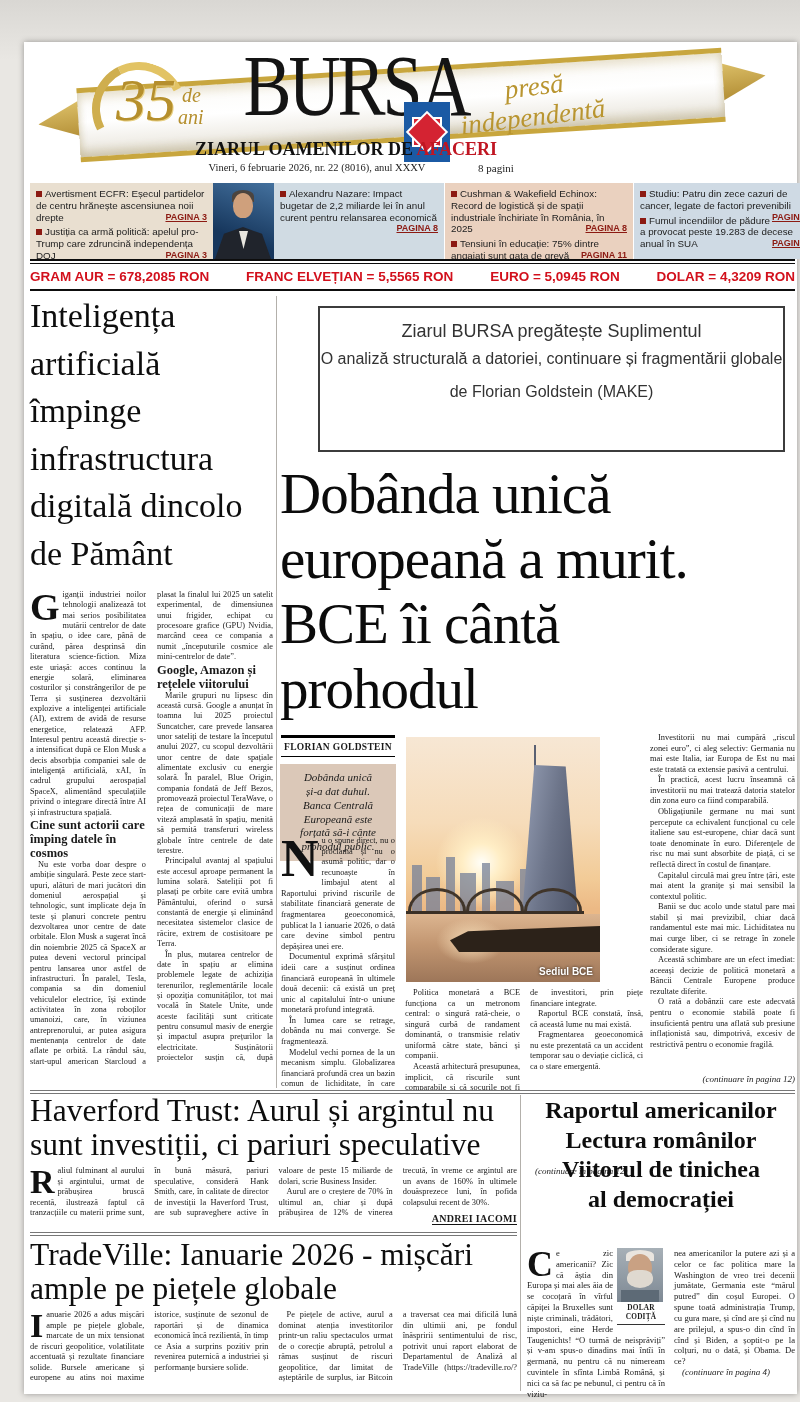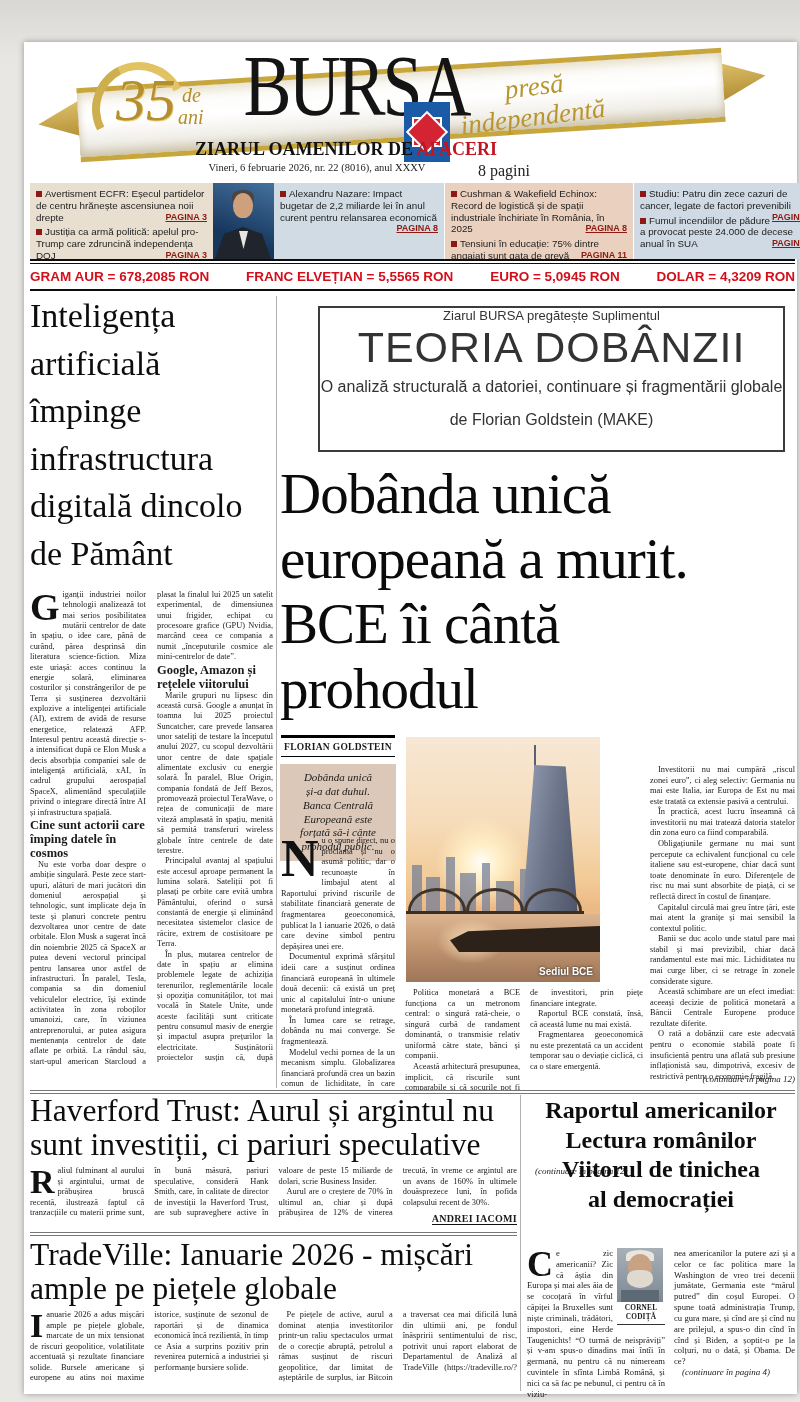--- a/index.html
+++ b/index.html
@@ -18,21 +18,21 @@
   .annivani{left:178px;top:106px;font-style:italic;font-size:20px;color:#b58f2d;}
   .bursa{left:206px;top:44px;width:300px;text-align:center;font-size:72px;line-height:70px;letter-spacing:-3px;color:#141414;transform:scaleY(1.2);transform-origin:top center;}
   .subtitle{left:190px;top:139px;width:312px;text-align:center;font-weight:bold;font-size:18px;z-index:3;color:#111;}
   .subtitle .red{color:#c01622;}
   .logo{left:404px;top:102px;width:46px;height:60px;background:#1b5aa4;z-index:2;}
   .star{position:absolute;left:10px;top:17px;width:26px;height:26px;background:#d42332;box-shadow:0 0 0 2px #fff;}
   .star.s2{transform:rotate(45deg);}
   .presa{left:458px;top:66px;width:240px;transform:rotate(-7deg);font-style:italic;font-size:27px;line-height:30px;color:#b99530;z-index:3;}
   .presa .l1{padding-left:48px;display:block;}
   .dateline{left:117px;top:162px;width:400px;text-align:center;font-size:10.5px;color:#222;}
-  .pagini{left:478px;top:162px;width:80px;font-size:16px;color:#222;}
+  .pagini{left:478px;top:162px;width:80px;font-size:11px;color:#222;}
   
   .tbox{top:183px;height:76px;padding:5px 6px;box-sizing:border-box;font-family:"Liberation Sans",sans-serif;font-size:9.8px;line-height:1.2;color:#222;}
   .t1{left:30px;width:183px;background:#e9dfd0;}
   .t2{left:274px;width:170px;background:#d0dbe3;}
   .t3{left:445px;width:188px;background:#ead1bf;}
   .t4{left:634px;width:190px;background:#cfdae4;}
   .titem{margin-bottom:3px;}
   .sq{display:inline-block;width:6px;height:6px;background:#8c1a12;margin-right:3px;}
   .pg{float:right;font-weight:bold;font-size:9px;color:#8c1a12;text-decoration:underline;}
   .tphoto{left:213px;top:183px;width:61px;height:76px;overflow:hidden;background:linear-gradient(200deg,#44719e,#16365c 70%);}
@@ -50,33 +50,33 @@
   .sub{font-weight:bold;font-size:12.5px;line-height:1.12;margin:9px 0 5px;text-indent:0 !important;text-align:left !important;}
   .dropcap{float:left;font-weight:bold;line-height:.82;padding:2px 3px 0 0;color:#111;}
   .endline{text-align:right !important;text-indent:0 !important;margin-top:5px !important;}
   .endline b{border-bottom:1.5px solid #111;font-size:10px;letter-spacing:.3px;}
   .cont{font-style:italic;text-align:right;font-size:9px;}
   
   .ai-head{left:30px;top:292px;width:250px;font-size:34px;line-height:1.4;color:#0d0d0d;}
   .ai-body{left:30px;top:590px;width:243px;height:480px;column-count:2;column-gap:11px;font-size:8.3px;line-height:1.25;overflow:hidden;}
   
   .supp{left:318px;top:306px;width:467px;height:146px;border:2px solid #3c3c3c;box-sizing:border-box;text-align:center;font-family:"Liberation Sans",sans-serif;color:#333;}
-  .supp .k{font-size:13px;}
+  .supp .k{font-size:18px;margin-top:13px;}
   .supp .t{font-size:43px;letter-spacing:1px;margin-top:2px;line-height:1.05;}
   .supp .s{font-size:16px;margin-top:8px;}
   .supp .a{font-size:16px;margin-top:15px;}
   
   .bce-head{left:280px;top:462px;width:485px;font-size:57px;line-height:1.14;letter-spacing:-1px;color:#0b0b0b;}
   .bce-by{left:281px;top:735px;width:114px;border-top:3px solid #000;border-bottom:1.5px solid #000;padding:4px 0;text-align:center;font-weight:bold;font-size:9.5px;letter-spacing:.3px;}
   .lead{left:280px;top:764px;width:116px;box-sizing:border-box;background:#dbc8b8;padding:7px 20px;text-align:center;font-style:italic;font-size:11px;line-height:1.26;}
   .bcecol{font-size:8.4px;line-height:1.26;overflow:hidden;}
   .c1{left:281px;top:836px;width:114px;height:252px;}
   .c2{left:405px;top:988px;width:115px;height:102px;}
   .c3{left:530px;top:988px;width:113px;height:102px;}
-  .c4{left:650px;top:765px;width:145px;height:338px;}
+  .c4{left:650px;top:733px;width:145px;height:338px;}
   .bce-cont{left:650px;top:1074px;width:145px;}
   
   .photo{left:406px;top:737px;width:194px;height:245px;overflow:hidden;background:linear-gradient(180deg,#f7e7d4 0%,#f6dcba 35%,#f2cb97 58%,#ecb985 70%);}
   .ph-sun{position:absolute;left:28px;top:78px;width:95px;height:95px;border-radius:50%;background:radial-gradient(circle,#fffef8 0%,#ffeec6 28%,rgba(255,232,185,0) 68%);}
   .ph-sk{position:absolute;background:rgba(118,128,152,.75);}
   .ecb{position:absolute;right:22px;top:28px;width:56px;height:152px;background:linear-gradient(100deg,#97a0b6 0%,#6c7489 50%,#4d5468 100%);clip-path:polygon(22% 0,78% 1%,100% 100%,0 100%);}
   .ecb-ant{position:absolute;right:64px;top:8px;width:2px;height:24px;background:#5a6072;}
   .bridge{position:absolute;left:0;top:148px;width:178px;height:26px;border-bottom:4px solid #3a2f25;}
   .arch{position:absolute;bottom:0;height:20px;border:3px solid #40352a;border-bottom:none;border-radius:50% 50% 0 0 / 100% 100% 0 0;}
   .water{position:absolute;left:0;bottom:0;width:100%;height:68px;background:linear-gradient(180deg,#dcb590 0%,#c29671 45%,#9d7659 100%);}
@@ -143,21 +143,21 @@
   </div>
   <div class="abs tbox t2">
     <div class="titem"><span class="sq"></span><span>Alexandru Nazare: Impact bugetar de 2,2 miliarde lei în anul curent pentru relansarea economică</span><br><span class="pg">PAGINA 8</span></div>
   </div>
   <div class="abs tbox t3">
     <div class="titem"><span class="sq"></span><span>Cushman &amp; Wakefield Echinox: Record de logistică și de spații industriale închiriate în România, în 2025</span> <span class="pg">PAGINA 8</span></div>
     <div class="titem"><span class="sq"></span><span>Tensiuni în educație: 75% dintre angajați sunt gata de grevă</span> <span class="pg">PAGINA 11</span></div>
   </div>
   <div class="abs tbox t4">
     <div class="titem"><span class="sq"></span><span>Studiu: Patru din zece cazuri de cancer, legate de factori prevenibili</span> <span class="pg">PAGINA 11</span></div>
-    <div class="titem"><span class="sq"></span><span>Fumul incendiilor de pădure a provocat peste 24.000 de decese anual în SUA</span> <span class="pg">PAGINA 11</span></div>
+    <div class="titem"><span class="sq"></span><span>Fumul incendiilor de pădure a provocat peste 19.283 de decese anual în SUA</span> <span class="pg">PAGINA 11</span></div>
   </div>
 
   <div class="abs ruleA"></div>
   <div class="abs curr">
     <span>GRAM AUR = 678,2085 RON</span>
     <span>FRANC ELVEȚIAN = 5,5565 RON</span>
     <span>EURO = 5,0945 RON</span>
     <span>DOLAR = 4,3209 RON</span>
   </div>
   <div class="abs ruleB"></div>
@@ -170,21 +170,20 @@
     <p class="sub">Google, Amazon și rețelele viitorului</p>
     <p>Marile grupuri nu lipsesc din această cursă. Google a anunțat în toamna lui 2025 proiectul Suncatcher, care prevede lansarea unor sateliți de testare la începutul anului 2027, cu scopul dezvoltării unor centre de date spațiale alimentate exclusiv cu energie solară. În paralel, Blue Origin, compania fondată de Jeff Bezos, promovează proiectul TeraWave, o rețea de comunicații de mare viteză amplasată în spațiu, menită să permită transferuri wireless globale între centrele de date terestre.</p>
     <p>Principalul avantaj al spațiului este accesul aproape permanent la lumina solară. Sateliții pot fi plasați pe orbite care evită umbra Pământului, oferind o sursă constantă de energie și eliminând necesitatea sistemelor clasice de răcire, extrem de costisitoare pe Terra.</p>
     <p>În plus, mutarea centrelor de date în spațiu ar elimina problemele legate de achiziția terenurilor, reglementările locale și opoziția comunităților, tot mai vocală în Statele Unite, unde aceste facilități sunt criticate pentru consumul masiv de energie și impactul asupra prețurilor la electricitate. Susținătorii proiectelor susțin că, după amortizarea poluării generate de lansări, centrele de date orbitale ar putea deveni mai puțin nocive pentru mediu decât infrastructurile terestre.</p>
 
   </div>
   <div class="abs vr" style="left:276px;top:296px;height:792px;"></div>
 
   <div class="abs supp">
     <div class="k">Ziarul BURSA pregătește Suplimentul</div>
-    <div class="t">TEORIA DOBÂNZII</div>
     <div class="s">O analiză structurală a datoriei, continuare și fragmentării globale</div>
     <div class="a">de Florian Goldstein (MAKE)</div>
   </div>
 
   <div class="abs bce-head">Dobânda unică europeană a murit. BCE îi cântă prohodul</div>
   <div class="abs bce-by">FLORIAN GOLDSTEIN</div>
   <div class="abs lead">Dobânda unică și-a dat duhul. Banca Centrală Europeană este forțată să-i cânte prohodul public.</div>
 
   <div class="abs bcecol c1 body-txt">
     <p style="text-indent:0;"><span class="dropcap" style="font-size:52px;">N</span><span>u o spune direct, nu o proclamă și nu o asumă politic, dar o recunoaște în limbajul atent al Raportului privind riscurile de stabilitate financiară generate de fragmentarea geoeconomică, publicat la 1 ianuarie 2026, o dată care devine simbol pentru depășirea unei ere.</span></p>
@@ -267,21 +266,21 @@
   <div class="abs cd-body body-txt">
     <div class="cd-c1">
       <div class="fig">
         <div class="avatar">
           <div class="av-hair"></div>
           <div class="av-head"></div>
           <div class="av-beard"></div>
           <div class="av-body"></div>
         </div>
         <div class="figcap">
-          <div>CORNEL</div>
+          <div>DOLAR</div>
           <div>CODIȚĂ</div>
         </div>
         <div class="figrule"></div>
       </div>
       <p style="text-indent:0;"><span class="dropcap" style="font-size:36px;">C</span><span>e zic americanii? Zic că ăștia din Europa și mai ales ăia de se cocoțară în vîrful căpiței la Bruxelles sunt niște criminali, trădători, impostori, eine Herde Taugenichts! “O turmă de neisprăviți” și v-am spus-o dinadins mai întîi în germană, nu pentru că nu nimeream cuvintele în sfînta Limbă Română, și nici ca să fac pe nebunul, ci pentru că în viziu-</span></p>
     </div>
     <div class="cd-c2">
       <p style="text-indent:0;">nea americanilor la putere azi și a celor ce fac politica mare la Washington de vreo trei decenii jumătate, Germania este “mărul putred” din coșul Europei. O spune toată administrația Trump, cu gura mare, și cînd are și cînd nu are prilejul, a spus-o din cînd în cînd și Biden, a șoptit-o pe la colțuri, nu o dată, și Obama. De ce?</p>
       <p class="cont">(continuare în pagina 4)</p>
     </div>

